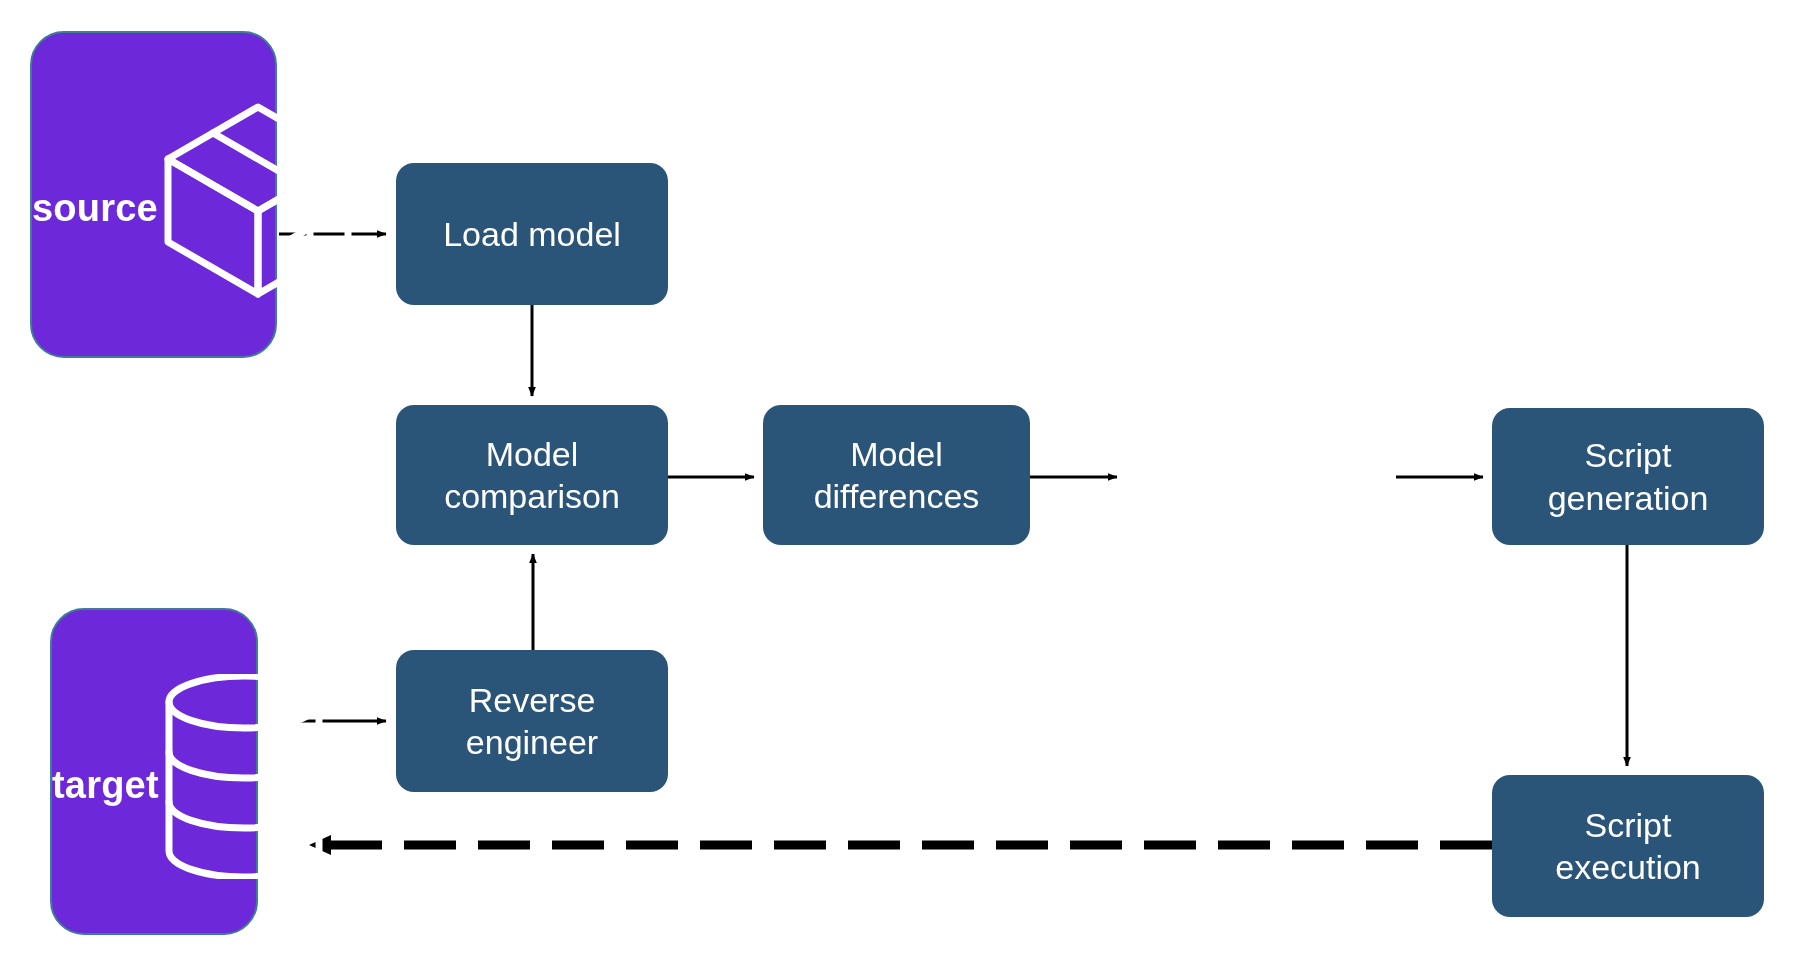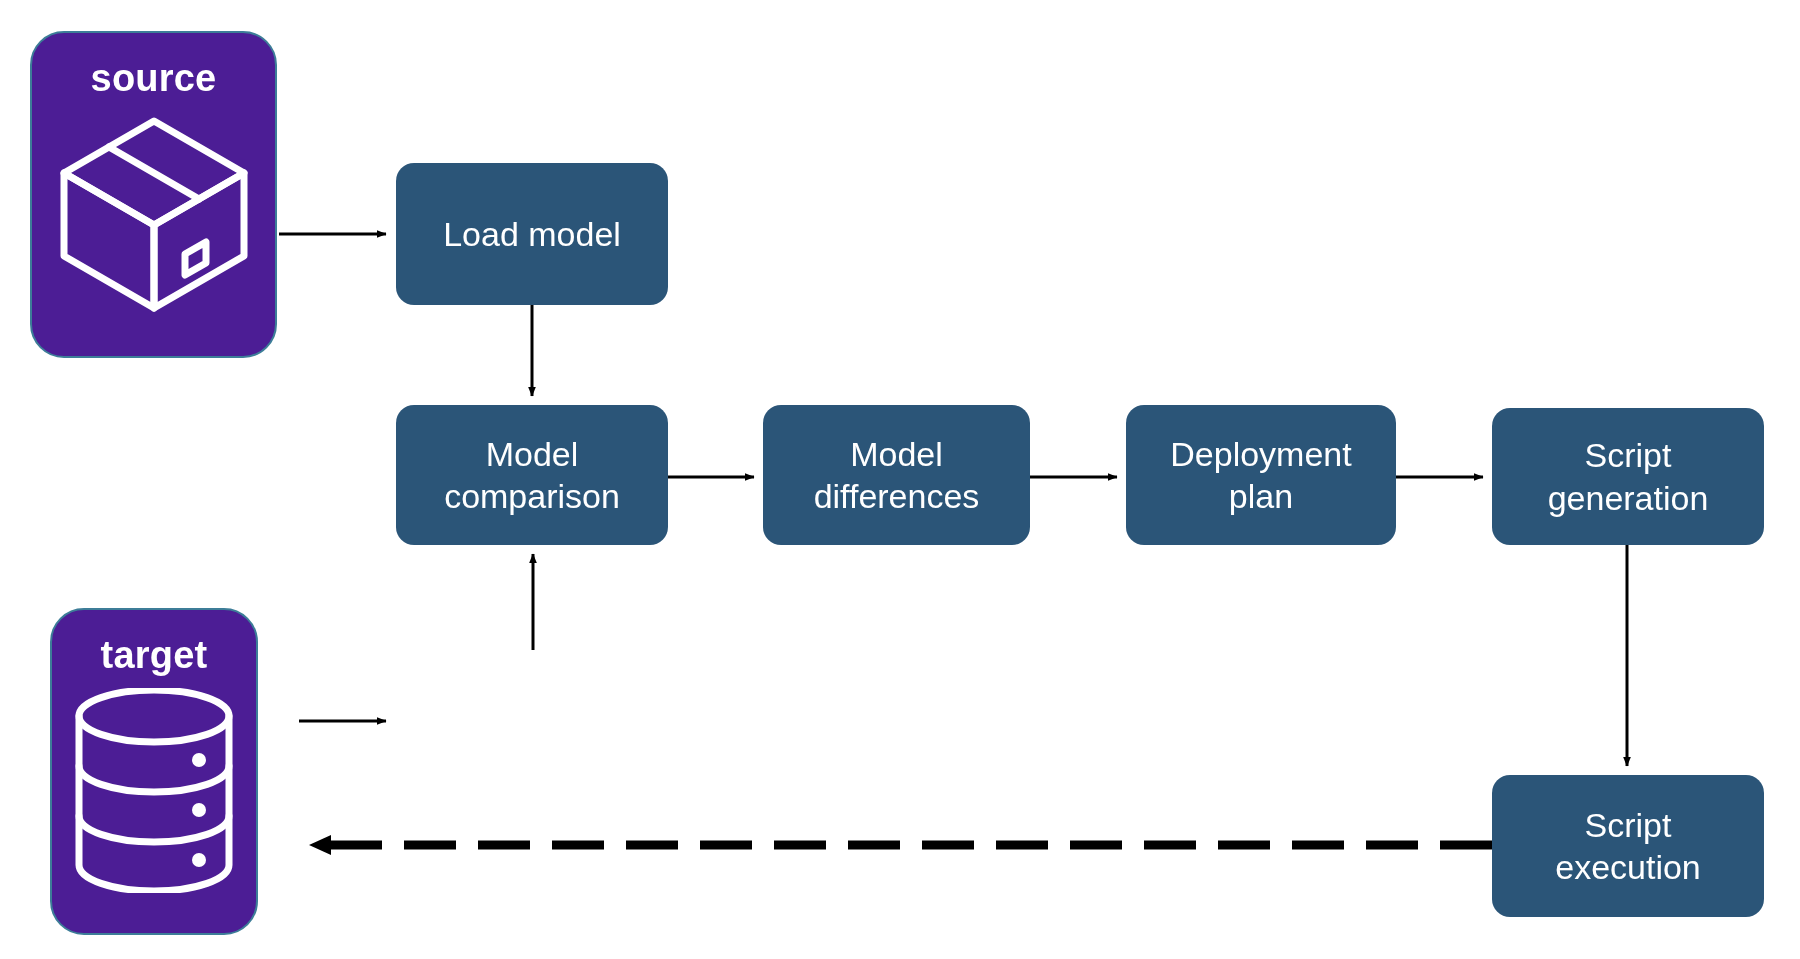--- a/index.html
+++ b/index.html
@@ -21,26 +21,26 @@
   #edges {
     position: absolute;
     left: 0;
     top: 0;
     width: 1800px;
     height: 959px;
     pointer-events: none;
   }
   .endpoint-panel {
     position: absolute;
-    background: #4c1d95;
+    background: #6d28d9;
     border: 2px solid #3d7d98;
     border-radius: 34px;
     box-sizing: border-box;
     display: flex;
-    flex-direction: column;
+    flex-direction: row;
     align-items: center;
   }
   .endpoint-label {
     color: #ffffff;
     font-weight: bold;
     font-size: 38px;
     letter-spacing: 0.2px;
     line-height: 1;
     margin-top: 26px;
   }
@@ -150,29 +150,29 @@
   <div class="proc-box" style="left:396px; top:405px; width:272px; height:140px;">
     <span>Model
 comparison</span>
   </div>
 
   <div class="proc-box" style="left:763px; top:405px; width:267px; height:140px;">
     <span>Model
 differences</span>
   </div>
 
-  <div class="proc-box" style="left:1126px; top:405px; width:270px; height:140px;">
-    <span>Deployment
-plan</span>
-  </div>
 
   <div class="proc-box" style="left:1492px; top:408px; width:272px; height:137px;">
     <span>Script
 generation</span>
   </div>
 
+  <div class="proc-box" style="left:396px; top:650px; width:272px; height:142px;">
+    <span>Reverse
+engineer</span>
+  </div>
 
   <div class="proc-box" style="left:1492px; top:775px; width:272px; height:142px;">
     <span>Script
 execution</span>
   </div>
 
 </div>
 
 </body></html>

